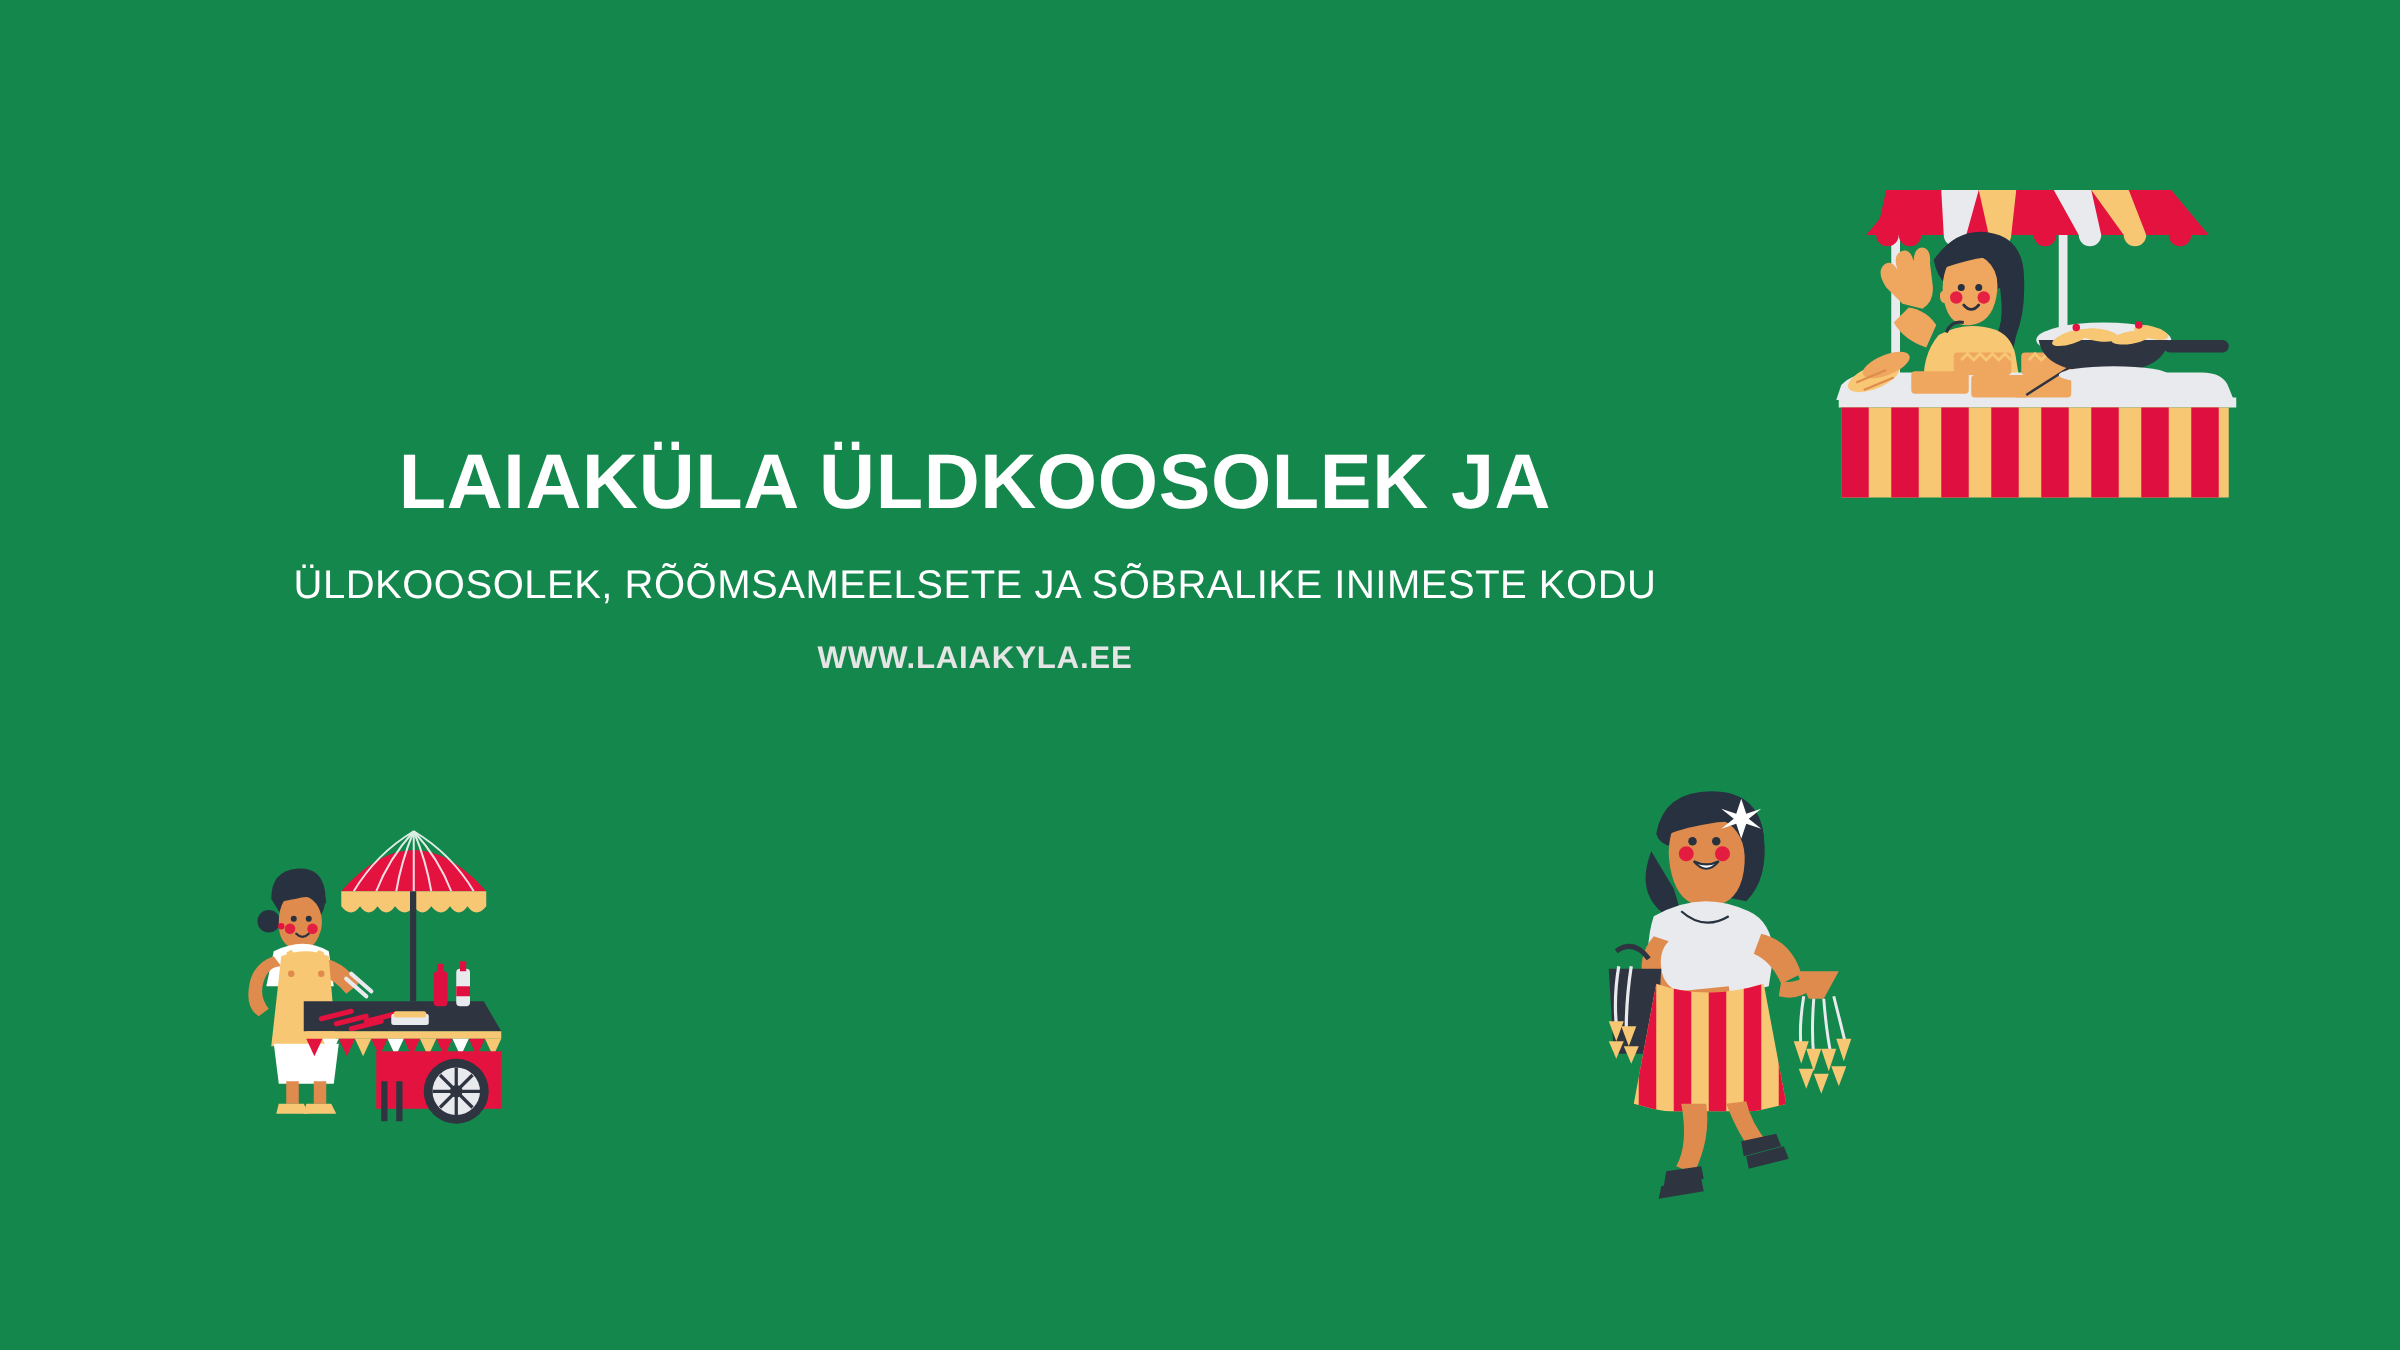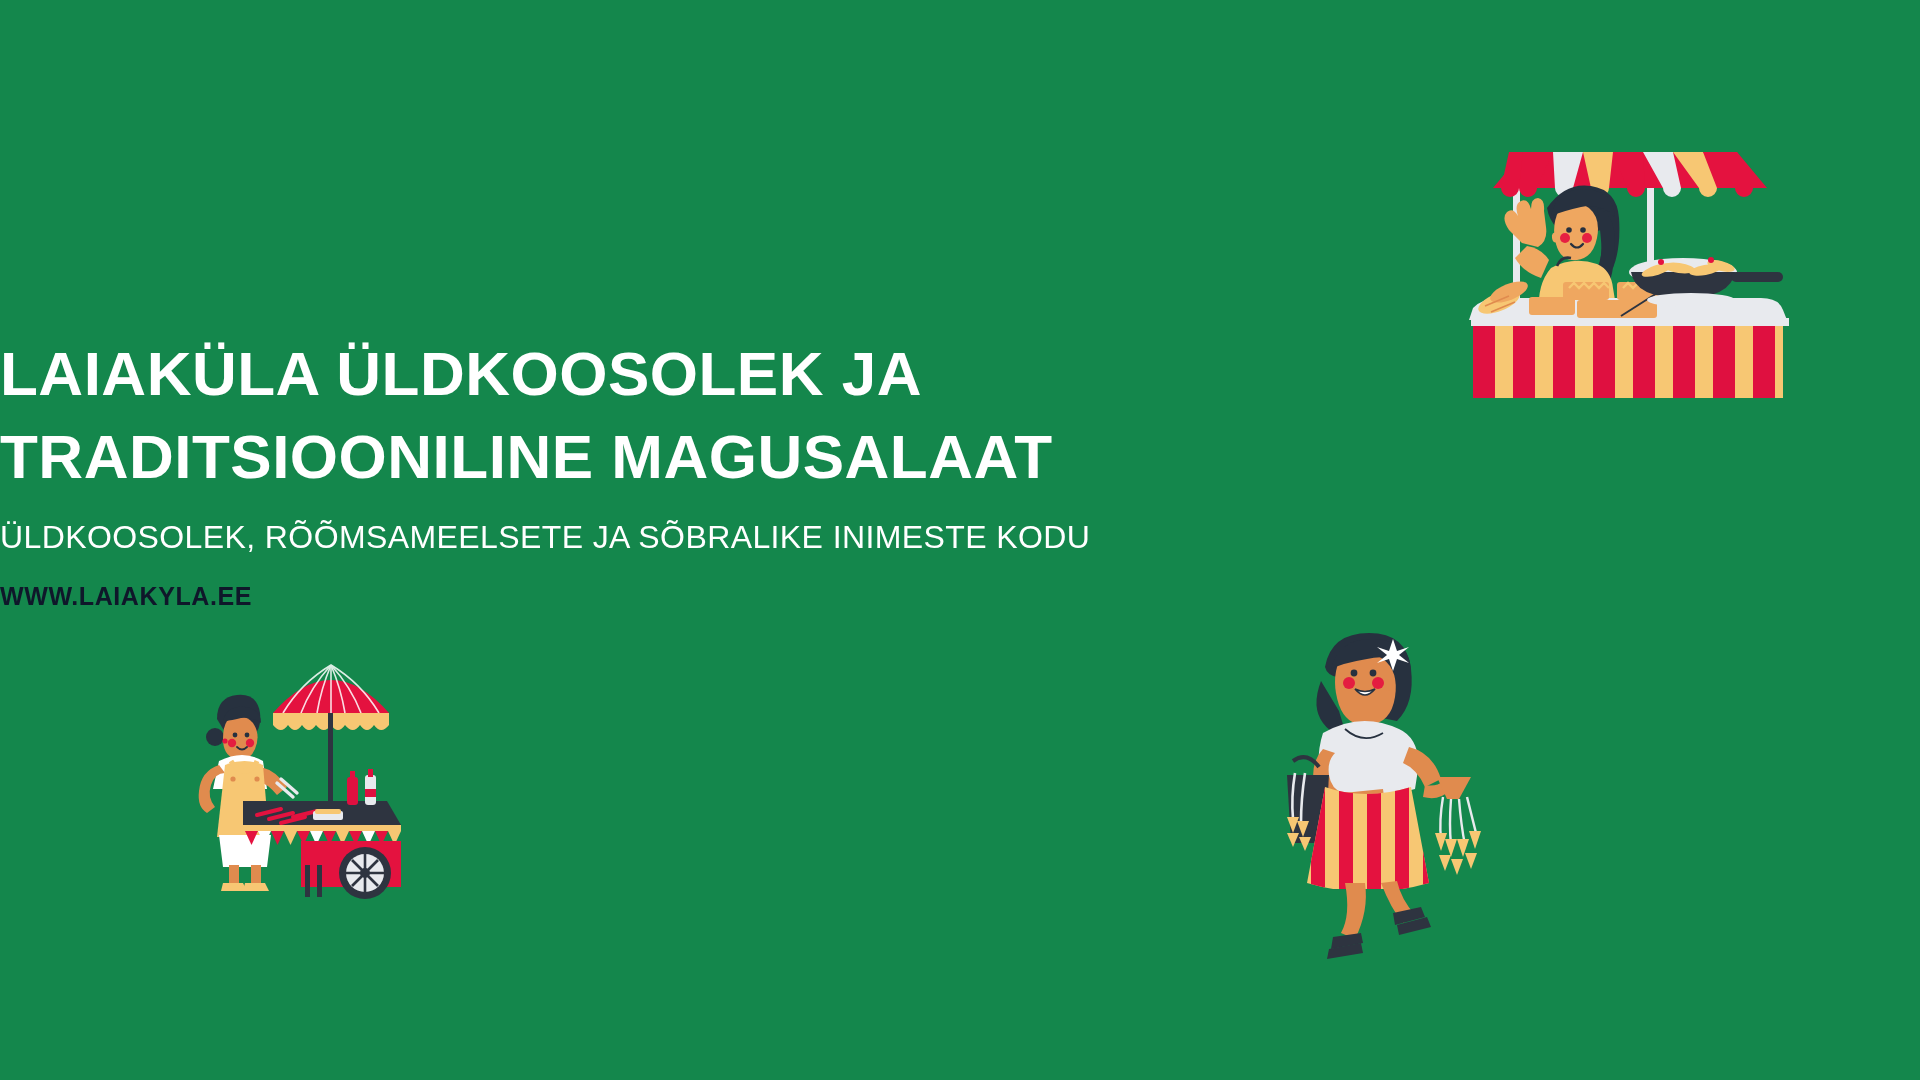--- a/index.html
+++ b/index.html
@@ -18,22 +18,23 @@
     width: 1920px;
     height: 1080px;
     background: #14874C;
     overflow: hidden;
   }
 
   
   #text-block {
     position: absolute;
     left: 0;
-    top: 334px;
+    top: 346px;
     width: 1560px;
+    text-align: center;
     z-index: 5;
   }
   .headline {
     color: #FFFFFF;
     font-family: "Liberation Sans", sans-serif;
     font-weight: bold;
     font-size: 62px;
     letter-spacing: 0.5px;
     line-height: 1.30;
     margin: 0;
@@ -44,21 +45,21 @@
     color: #FFFFFF;
     font-family: "Liberation Sans", sans-serif;
     font-weight: normal;
     font-size: 32px;
     letter-spacing: 0.4px;
     margin: 0;
     padding-top: 22px;
     white-space: nowrap;
   }
   .weburl {
-    color: #0f172a;
+    color: #e5e5e5;
     font-family: "Liberation Sans", sans-serif;
     font-weight: bold;
     font-size: 25px;
     letter-spacing: 0.6px;
     margin: 0;
     padding-top: 26px;
     white-space: nowrap;
   }
 
   
@@ -392,18 +393,17 @@
         <path d="M58 312 l28 -4 l2 10 l-32 6 Z" fill="#2E3440"></path>
         <path d="M54 324 l32 -6 l2 10 l-36 6 Z" fill="#2E3440"></path>
         <path d="M118 288 l28 -6 l4 10 l-30 8 Z" fill="#2E3440"></path>
         <path d="M122 300 l30 -8 l4 10 l-32 8 Z" fill="#2E3440"></path>
       </g>
     </svg>
   </div>
 
   <div id="text-block">
     <h1 class="headline">LAIAKÜLA ÜLDKOOSOLEK JA</h1>
-    <h1 class="headline headline-line2">TRADITSIOONILINE MAGUSALAAT</h1>
     <p class="subtitle">ÜLDKOOSOLEK, RÕÕMSAMEELSETE JA SÕBRALIKE INIMESTE KODU</p>
     <p class="weburl">WWW.LAIAKYLA.EE</p>
   </div>
 
 </div>
 
 </body></html>

